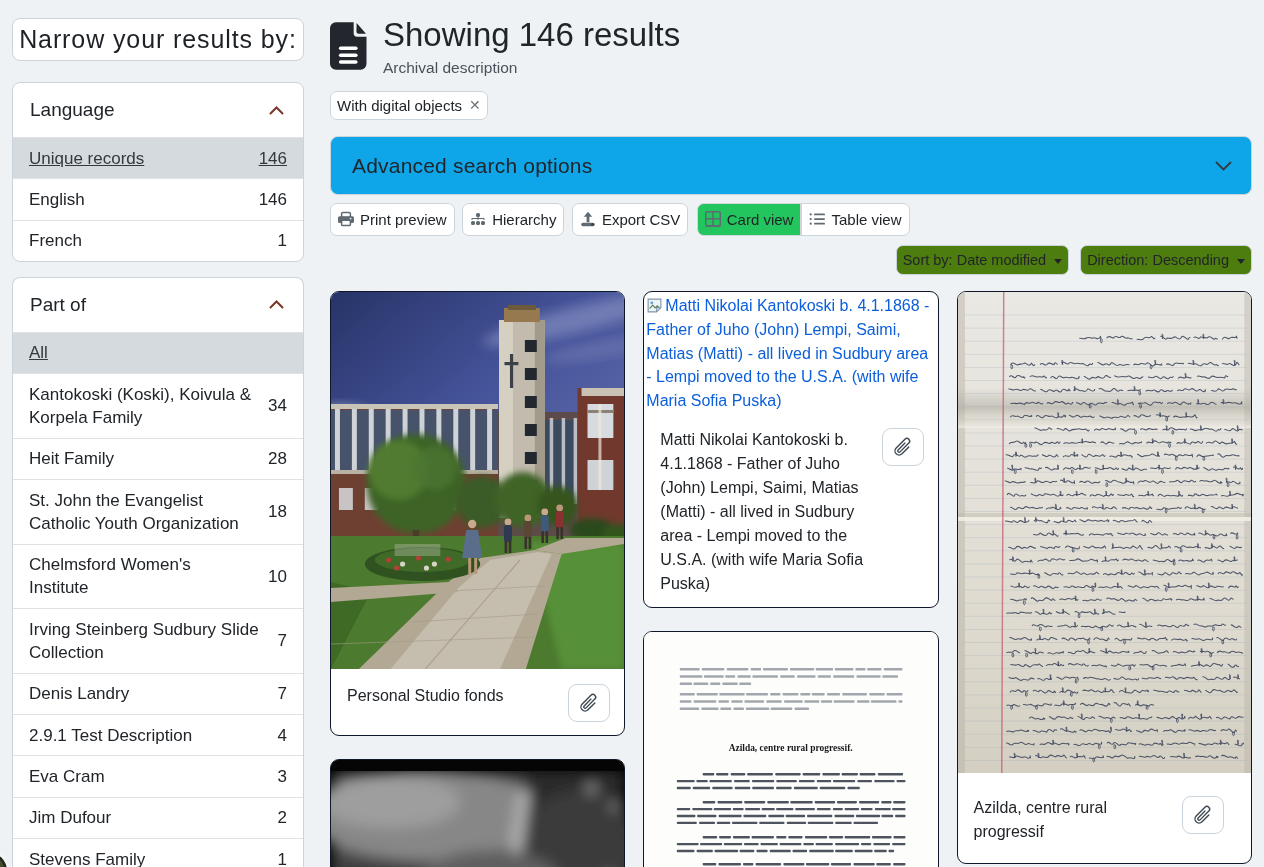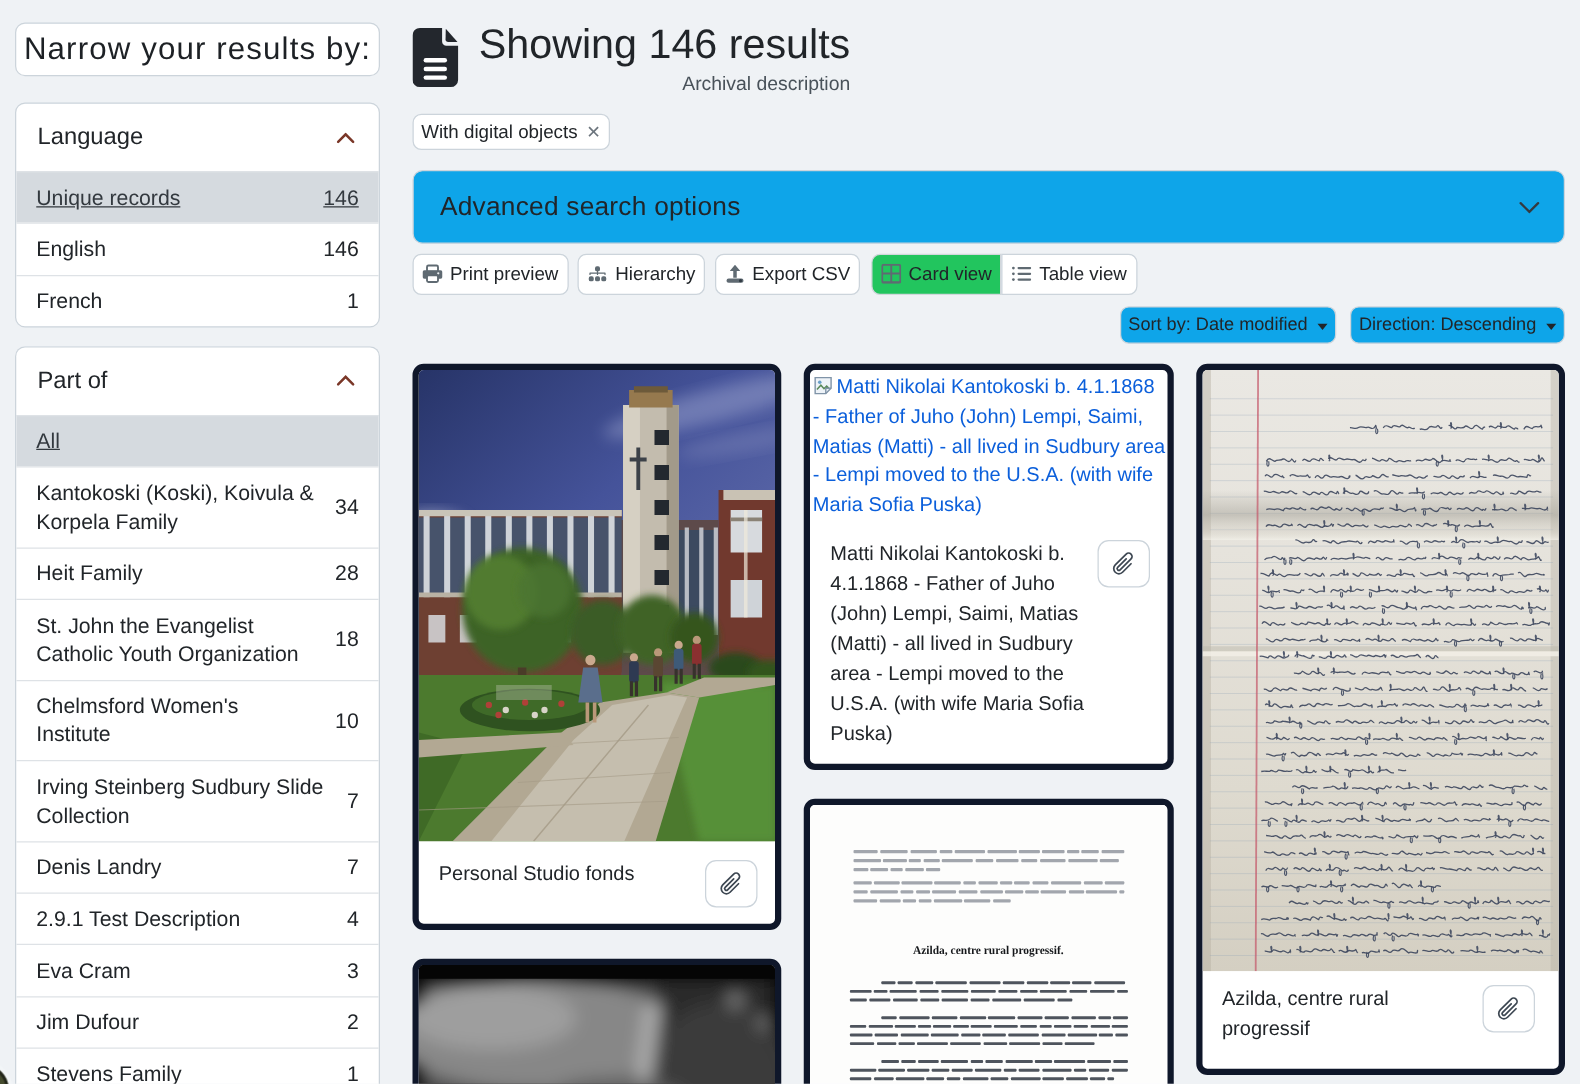--- a/index.html
+++ b/index.html
@@ -30,21 +30,21 @@
   border-top:1px solid #dee2e6;
   padding:8.5px 16px; font-size:17px; line-height:23.3px;
   display:flex; justify-content:space-between; align-items:flex-start; gap:16px;
   color:#212529;
 }
 .facet li .cnt { color:#212529; white-space:nowrap; align-self:center; }
 .facet li.on { background:#d5dadf; }
 .facet li.on a { text-decoration:underline; color:#33393f; }
 
 .main { position:absolute; left:330px; top:0; width:922px; }
-.pghead { display:flex; margin-top:22px;text-align:right; }
+.pghead { display:flex; margin-top:22px; }
 .pgicon { width:36.5px; height:48px; flex:0 0 36.5px; }
 .pghead .txt { margin-left:16.5px; }
 h1 { font-size:33px; font-weight:400; line-height:34px; color:#212529; margin-top:-4.3px; }
 .sub { font-size:15.5px; color:#49525a; line-height:20px; margin-top:6px; }
 .tagrow { margin-top:13.4px; height:28.7px; }
 .tag {
   display:inline-flex; align-items:center; gap:7px; background:#fff;
   border:1px solid #ccd4db; border-radius:7px; padding:0 6px; height:28.7px;
   font-size:15px; color:#212529;
 }
@@ -61,45 +61,45 @@
   font-size:15px; color:#212529; white-space:nowrap;
 }
 .btn svg { flex:0 0 auto; }
 .btngroup { display:inline-flex; margin-left:1px; }
 .btngroup .btn { border-radius:0 7px 7px 0; }
 .btngroup .btn.active {
   background:#22c55e; border-color:#d2d7dc; border-radius:7px 0 0 7px;
 }
 .sortrow { margin-top:9.2px; display:flex; justify-content:flex-end; gap:11px; height:30.4px; }
 .sortbtn {
-  display:inline-flex; align-items:center; background:#0ea5e9;
+  display:inline-flex; align-items:center; background:#4d7c0f;
   border:1px solid #ccd4db; border-radius:7px; height:30.4px; padding:0 6px;
   font-size:14.5px; color:#212529; white-space:nowrap;
 }
 .caret {
   width:0; height:0; border-left:4.5px solid transparent; border-right:4.5px solid transparent;
   border-top:5px solid #212529; margin-left:8px; margin-top:2px;
 }
 .grid { margin-top:15.9px; display:flex; gap:18px; align-items:flex-start; }
 .col { width:295.3px; flex:0 0 295.3px; display:flex; flex-direction:column; gap:23px; }
-.card { background:#fff; border:5px solid #0f172a; border-radius:9px; overflow:hidden; }
+.card { background:#fff; border:1px solid #0f172a; border-radius:9px; overflow:hidden; }
 .card .thumb { display:block; width:100%; }
 .card .thumb svg { display:block; width:100%; }
 .cbody { padding:15px 14px 13px 16px; display:flex; gap:8px; }
 .ctitle { font-size:16px; line-height:24px; color:#212529; flex:1 1 auto; }
 .clip {
   flex:0 0 42px; width:42px; height:38px; border:1px solid #ccd4db; border-radius:9px;
   display:flex; align-items:center; justify-content:center; align-self:flex-start;
 }
 .alttxt {
   padding:2px 1px 0 2px; color:#0b5fdb; font-size:16px; line-height:23.7px;
 }
 .alttxt svg { vertical-align:-3px; margin-right:2px; }
 .cbody2 { padding-top:15px; padding-bottom:11.5px; }
-.cbody3 { padding-top:11px; padding-bottom:19px; }
+.cbody3 { padding-top:23px; padding-bottom:19px; }
 .cornercircle {
   position:fixed; left:-34px; top:849px; width:44px; height:44px; border-radius:50%;
   background:#454b2e; border:3px solid #f2f5f7; box-shadow:inset 0 0 0 2.5px #23261a;
 }
 </style>
 </head>
 <body>
 <div class="sidebar">
   <div class="box narrowbox">Narrow your results by:</div>
   <div class="box facet">

